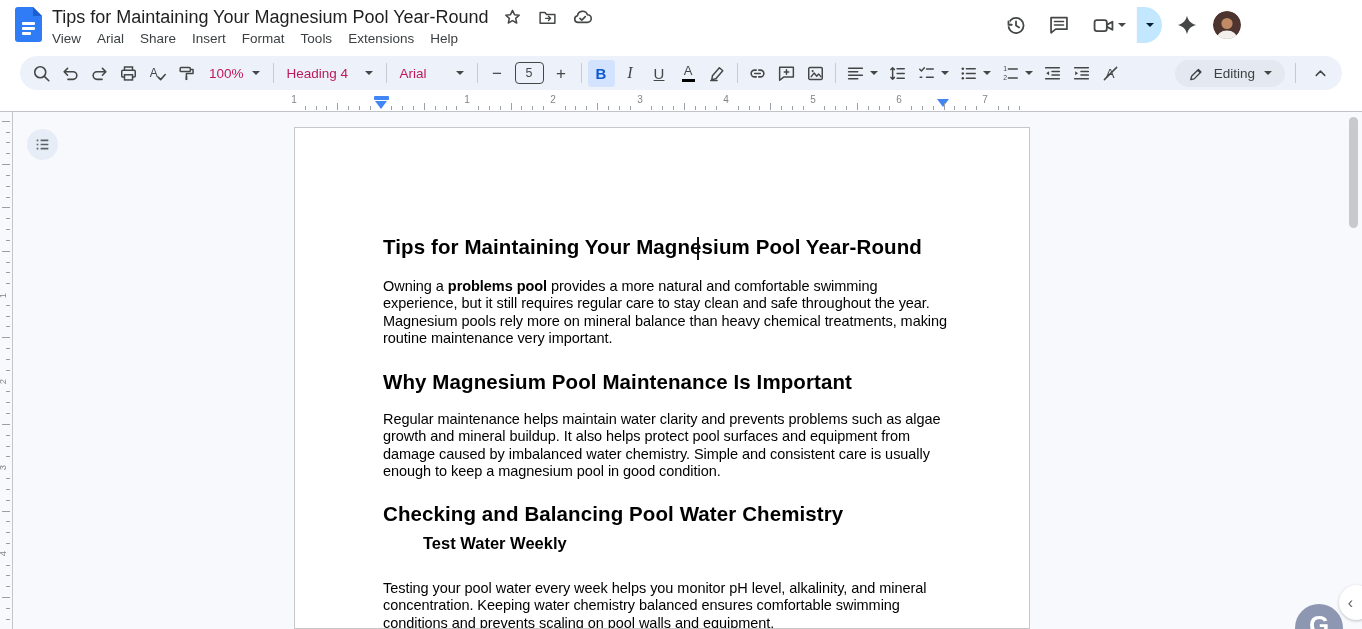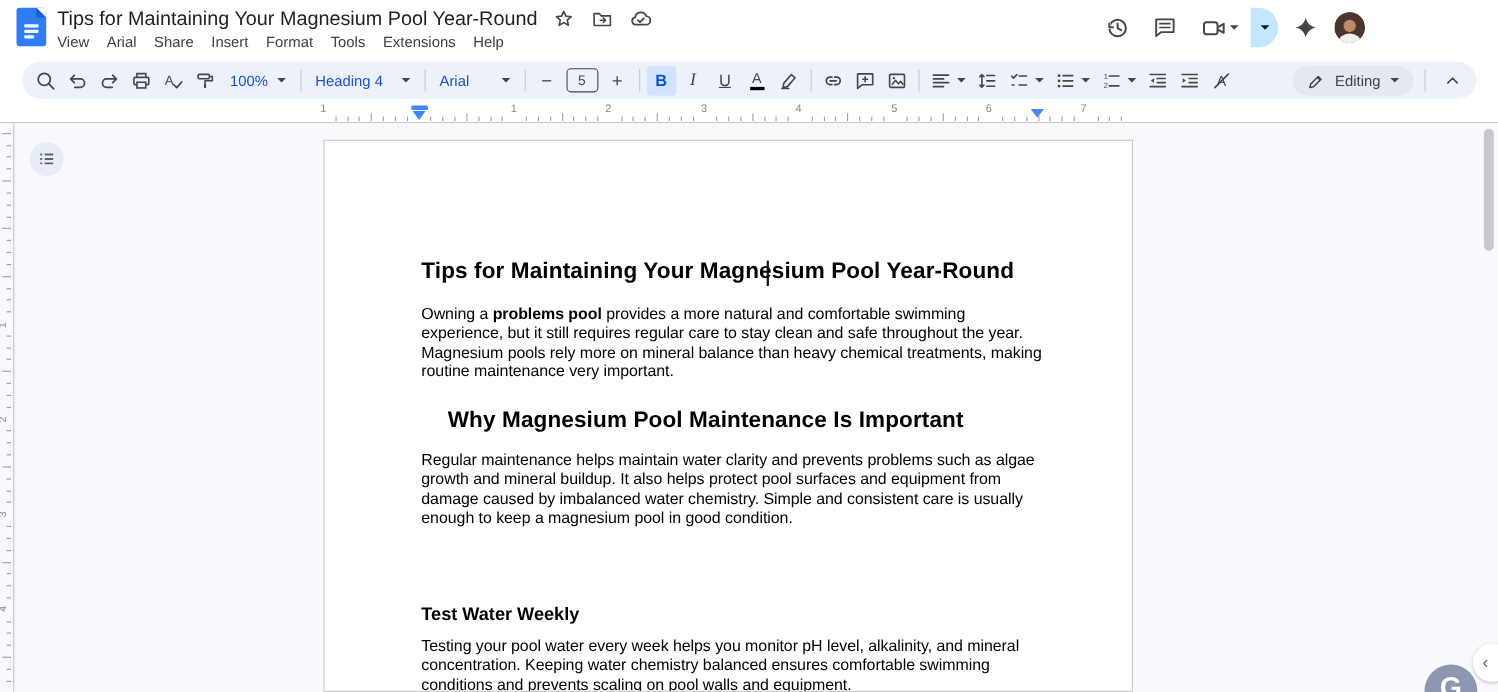--- a/index.html
+++ b/index.html
@@ -26,21 +26,21 @@
   .share-label{font-size:14px;font-weight:500;color:#001d35;}
   .share-drop{width:25px;height:36px;background:#c2e7ff;border-radius:0 18px 18px 0;border-left:1px solid #f6fafe;display:flex;align-items:center;justify-content:center;}
   .avatar{width:28px;height:28px;border-radius:50%;overflow:hidden;margin-left:9px;}
 
   
   .toolbar{position:absolute;left:20px;top:56px;width:1322px;height:34px;background:#edf2fa;border-radius:17px;
            display:flex;align-items:center;padding:0 7px;box-sizing:border-box;}
   .tbtn{min-width:27px;height:27px;display:flex;align-items:center;justify-content:center;border-radius:4px;color:#444746;flex:none;margin:0 1px;}
   .tbtn.active{background:#d3e3fd;}
   .tsep{width:1px;height:20px;background:#c6cbd3;margin:0 5px;flex:none;}
-  .tdrop{display:flex;align-items:center;gap:8px;padding:0 8px;height:27px;border-radius:4px;color:#1d4ed8;font-size:13.5px;flex:none;}
+  .tdrop{display:flex;align-items:center;gap:8px;padding:0 8px;height:27px;border-radius:4px;color:#be185d;font-size:13.5px;flex:none;}
   .glyph{font-size:15px;color:#444746;line-height:1;}
   .glyph.b{font-weight:700;}
   .glyph.i{font-style:italic;font-family:"Liberation Serif",serif;font-size:16px;}
   .glyph.u{text-decoration:underline;}
   .acolor{display:flex;flex-direction:column;align-items:center;line-height:1;}
   .acolor .letter{font-size:13px;font-weight:500;color:#444746;}
   .acolor .bar{width:13px;height:3.5px;background:#000;margin-top:1.5px;}
   .size-box{width:27px;height:20px;border:1.4px solid #444746;border-radius:4px;display:flex;align-items:center;justify-content:center;
             font-size:12.5px;color:#444746;margin:0 3px;}
   .mode-pill{display:flex;align-items:center;gap:9px;height:27px;background:#e4e9f1;border-radius:14px;padding:0 13px;margin-left:auto;flex:none;color:#3c4043;font-size:13.5px;}
@@ -462,23 +462,24 @@
       <svg width="17" height="17" viewBox="0 0 16 16">
           <path d="M2.5 4.2h1.6M2.5 8h1.6M2.5 11.8h1.6" stroke="#5f6368" stroke-width="1.6"></path>
           <path d="M6.2 4.2h7.3M6.2 8h7.3M6.2 11.8h7.3" stroke="#5f6368" stroke-width="1.6"></path>
         </svg>
     </div>
 
     <div class="page">
       <h1 class="h-big" style="top:107px;">Tips for Maintaining Your Magnesium Pool Year-Round</h1>
       <span class="caret-line"></span>
       <p class="body-text" style="top:150px;"><span>Owning a </span><b>problems pool</b><span> provides a more natural and comfortable swimming experience, but it still requires regular care to stay clean and safe throughout the year. Magnesium pools rely more on mineral balance than heavy chemical treatments, making routine maintenance very important.</span></p>
-      <h2 class="h-big" style="top:242px;margin-left:24px;">Why Magnesium Pool Maintenance Is Important</h2>
+      <h2 class="h-big" style="top:242px;">Why Magnesium Pool Maintenance Is Important</h2>
       <p class="body-text" style="top:283px;">Regular maintenance helps maintain water clarity and prevents problems such as algae growth and mineral buildup. It also helps protect pool surfaces and equipment from damage caused by imbalanced water chemistry. Simple and consistent care is usually enough to keep a magnesium pool in good condition.</p>
-      <h3 class="h-sub" style="top:422px;">Test Water Weekly</h3>
+      <h2 class="h-big" style="top:374px;">Checking and Balancing Pool Water Chemistry</h2>
+      <h3 class="h-sub" style="top:406px;margin-left:40px;">Test Water Weekly</h3>
       <p class="body-text" style="top:452px;">Testing your pool water every week helps you monitor pH level, alkalinity, and mineral concentration. Keeping water chemistry balanced ensures comfortable swimming conditions and prevents scaling on pool walls and equipment.</p>
     </div>
 
     <div class="scroll-thumb"></div>
     <div class="collapse-chip">
         <span>‹</span>
       </div>
     <div class="grammarly">
         <span style="margin-top:-6px;">G</span>
       </div>

